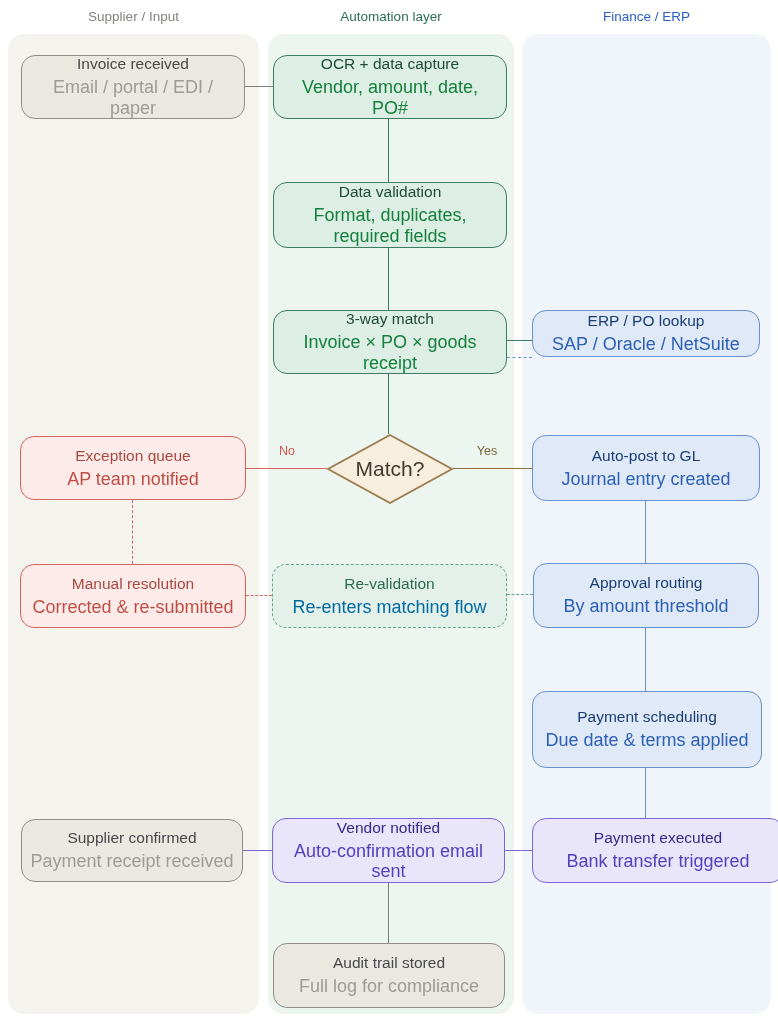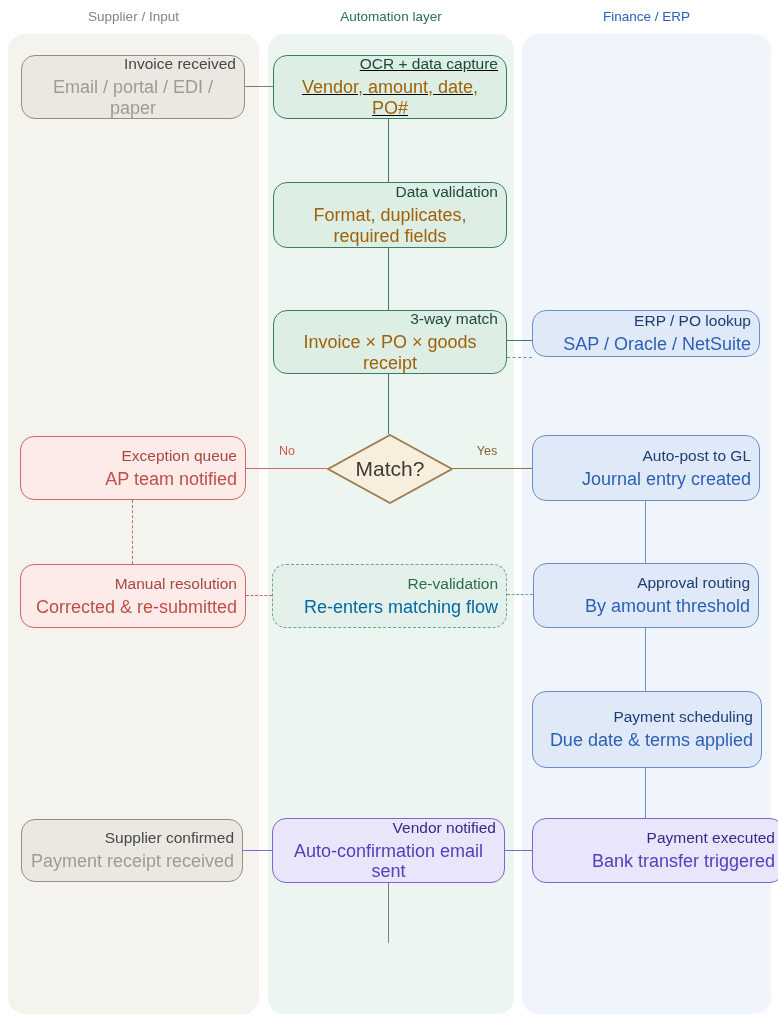--- a/index.html
+++ b/index.html
@@ -13,40 +13,40 @@
   .lane-mid{left:268px;width:246px;background:#edf5f0;}
   .lane-right{left:522px;width:249px;background:#f0f4fb;}
   
   .hdr{position:absolute;top:8px;font-size:13.5px;text-align:center;line-height:18px;}
   .hdr-left{left:8px;width:251px;color:#83837d;}
   .hdr-mid{left:268px;width:246px;color:#2c6f58;}
   .hdr-right{left:522px;width:249px;color:#2a5fc0;}
   
   .node{
     position:absolute;border-radius:14px;border:1.5px solid;
-    display:flex;flex-direction:column;align-items:flex-end;justify-content:center;
+    display:flex;flex-direction:column;align-items:center;justify-content:center;
     gap:4px;text-align:center;box-sizing:border-box;padding:4px 8px;
   }
   .node .t{font-size:15.5px;line-height:1.15;}
   .node .s{font-size:18px;line-height:1.15;}
   .gray{background:#ebe8e2;border-color:#8f8f88;}
   .gray .t{color:#45484b}.gray .s{color:#9c9c95}
   .green{background:#ddeee5;border-color:#3c7c62;}
-  .green .t{color:#1d4a39}.green .s{color:#a16207}
+  .green .t{color:#1d4a39}.green .s{color:#15803d}
   .reval{background:#e3f1ea;border:1.6px dashed #68a687;}
   .reval .t{color:#2c6b4e}.reval .s{color:#0369a1}
   .blue{background:#dfe9f8;border-color:#6890cb;}
   .blue .t{color:#1c3d74}.blue .s{color:#2d5fb5}
   .red{background:#fcebe9;border-color:#d2675f;}
   .red .t{color:#a84840}.red .s{color:#bf4f45}
   .purple{background:#e9e5fa;border-color:#7e64d4;}
   .purple .t{color:#37298a}.purple .s{color:#5340bf}
   
   #n-invoice   {left:21px; top:55px; width:224px;height:64px;}
-  #n-ocr       {left:273px;top:55px; width:234px;height:64px;text-decoration:underline;}
+  #n-ocr       {left:273px;top:55px; width:234px;height:64px;}
   #n-validation{left:273px;top:182px;width:234px;height:66px;}
   #n-match     {left:273px;top:310px;width:234px;height:64px;}
   #n-erp       {left:532px;top:310px;width:228px;height:47px;}
   #n-exception {left:20px; top:436px;width:226px;height:64px;}
   #n-autopost  {left:532px;top:435px;width:228px;height:66px;}
   #n-manual    {left:20px; top:564px;width:226px;height:64px;}
   #n-reval     {left:272px;top:564px;width:235px;height:64px;}
   #n-approval  {left:533px;top:563px;width:226px;height:65px;}
   #n-scheduling{left:532px;top:691px;width:230px;height:77px;}
   #n-supplier  {left:21px; top:819px;width:222px;height:63px;}
@@ -182,14 +182,18 @@
   <div class="node purple" id="n-vendor">
     <span class="t">Vendor notified</span>
     <span class="s">Auto-confirmation email sent</span>
   </div>
 
   <div class="node purple" id="n-executed">
     <span class="t">Payment executed</span>
     <span class="s">Bank transfer triggered</span>
   </div>
 
+  <div class="node gray" id="n-audit">
+    <span class="t">Audit trail stored</span>
+    <span class="s">Full log for compliance</span>
+  </div>
 
 </div>
 
 </body></html>

